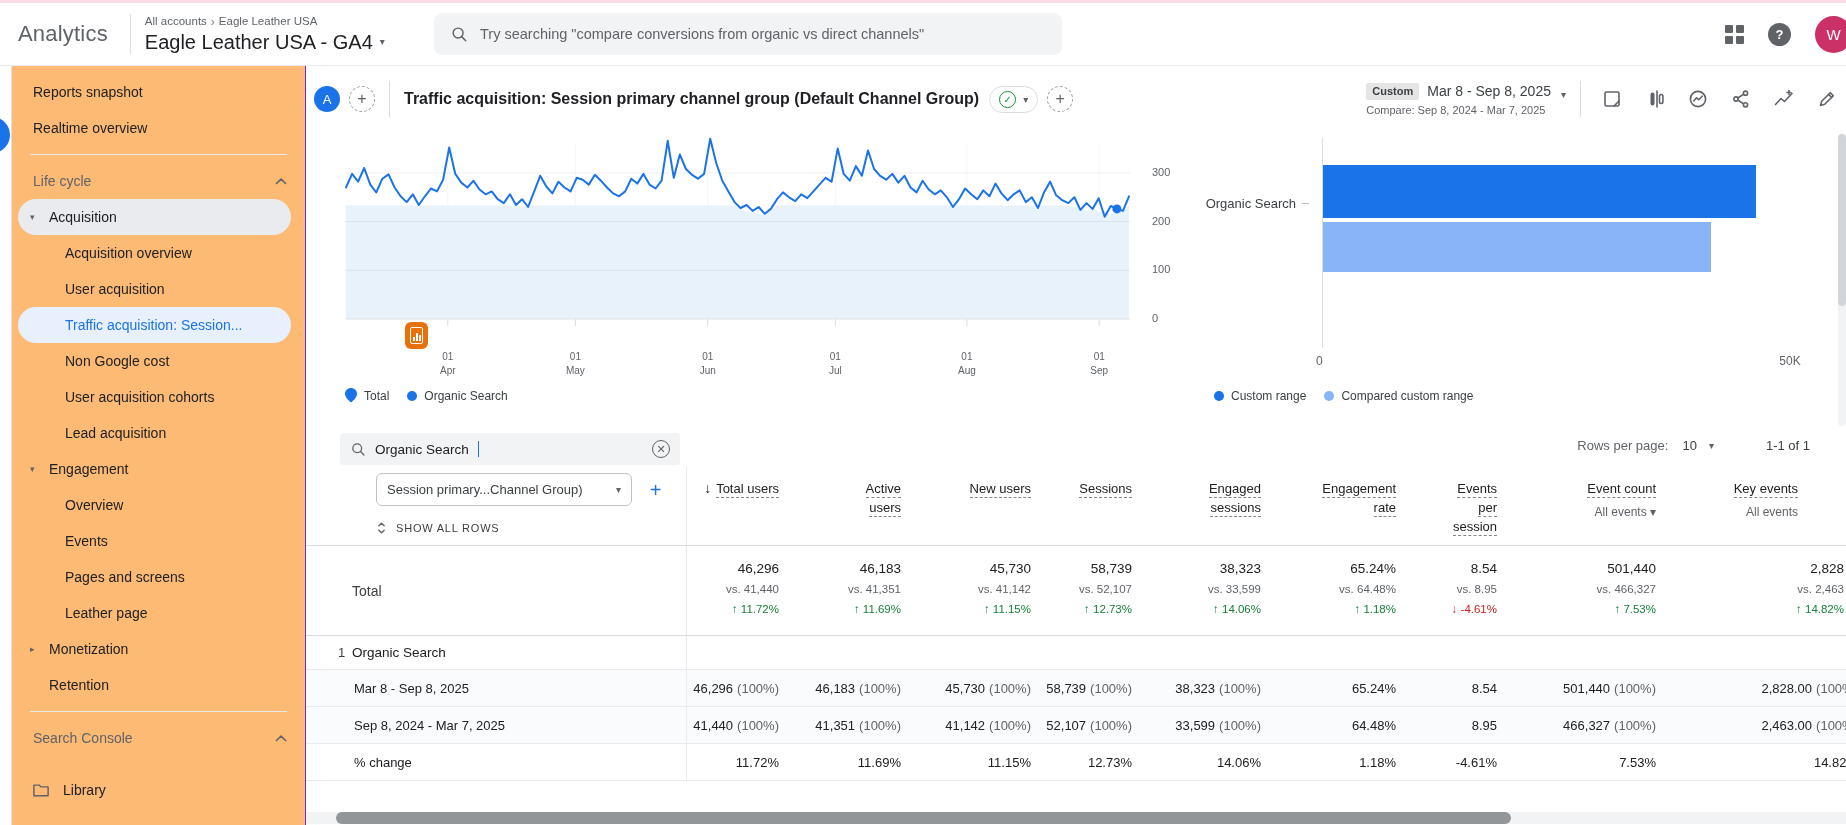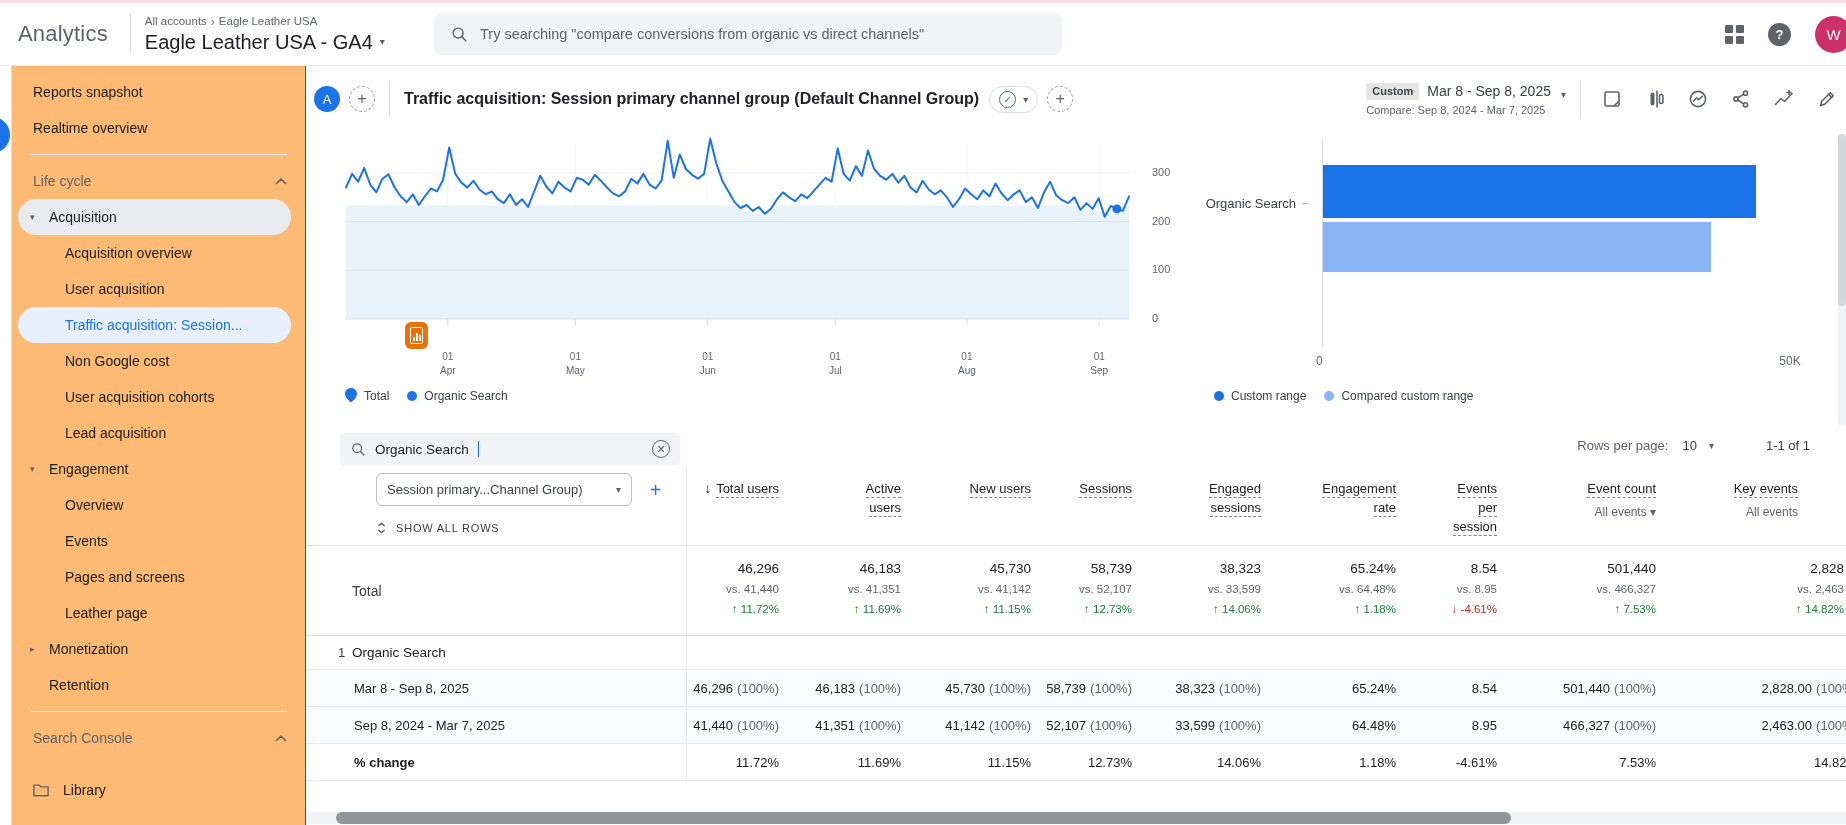--- a/index.html
+++ b/index.html
@@ -113,21 +113,21 @@
 .t-cell .tvs{display:block;font-size:11.5px;color:#5f6368}
 .t-cell .tch{display:block;font-size:11.5px;color:#188038}
 .t-cell .tch.down{color:#c5221f}
 .t-cell:last-child{padding-right:24px}
 .org-row{height:34px;border-bottom:1px solid #e8eaed}
 .org-num{display:flex;align-items:center;padding-left:32px;color:#3c4043}
 .org-name{grid-column:2/3;border-right:1px solid #e8eaed;display:flex;align-items:center;padding-left:2px;font-size:13.5px;color:#202124}
 .sub-row{height:37px;border-bottom:1px solid #e8eaed}
 .sub-row.shade{background:#fafbfc}
 .s-label{grid-column:1/3;border-right:1px solid #e8eaed;display:flex;align-items:center;padding-left:48px;color:#202124}
-.s-label.bold{font-weight:700}
+.s-label.bold{font-weight:400}
 .s-cell{display:flex;align-items:center;justify-content:flex-end;padding-right:12px;color:#202124;white-space:nowrap}
 .s-cell .pct{color:#5f6368;margin-left:4px}
 .s-cell:last-child{padding-right:10px}
 .hscroll{position:absolute;left:0;bottom:1px;width:1540px;height:12px;background:#f1f3f4}
 .hthumb{position:absolute;left:30px;top:0;width:1175px;height:12px;border-radius:6px;background:#939699}
 svg.ic{stroke:#5f6368;fill:none;stroke-width:1.6;stroke-linecap:round;stroke-linejoin:round}
 </style>
 </head>
 <body>
 

